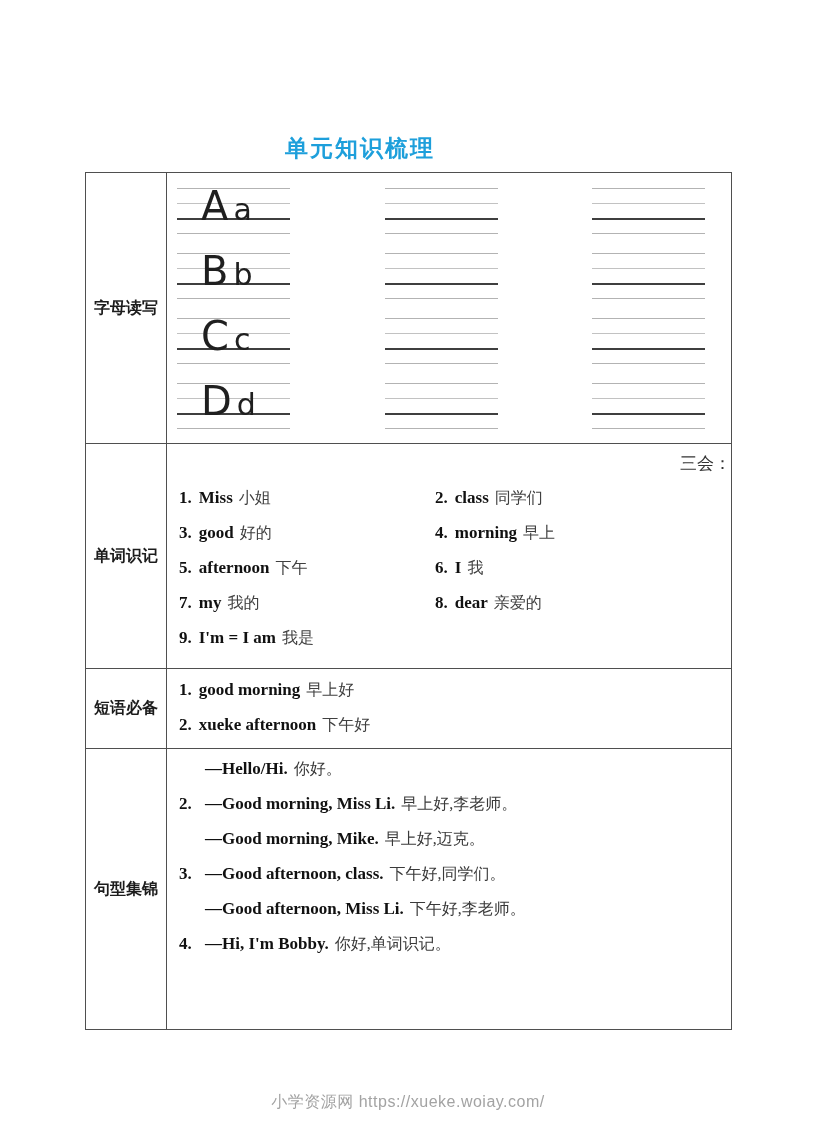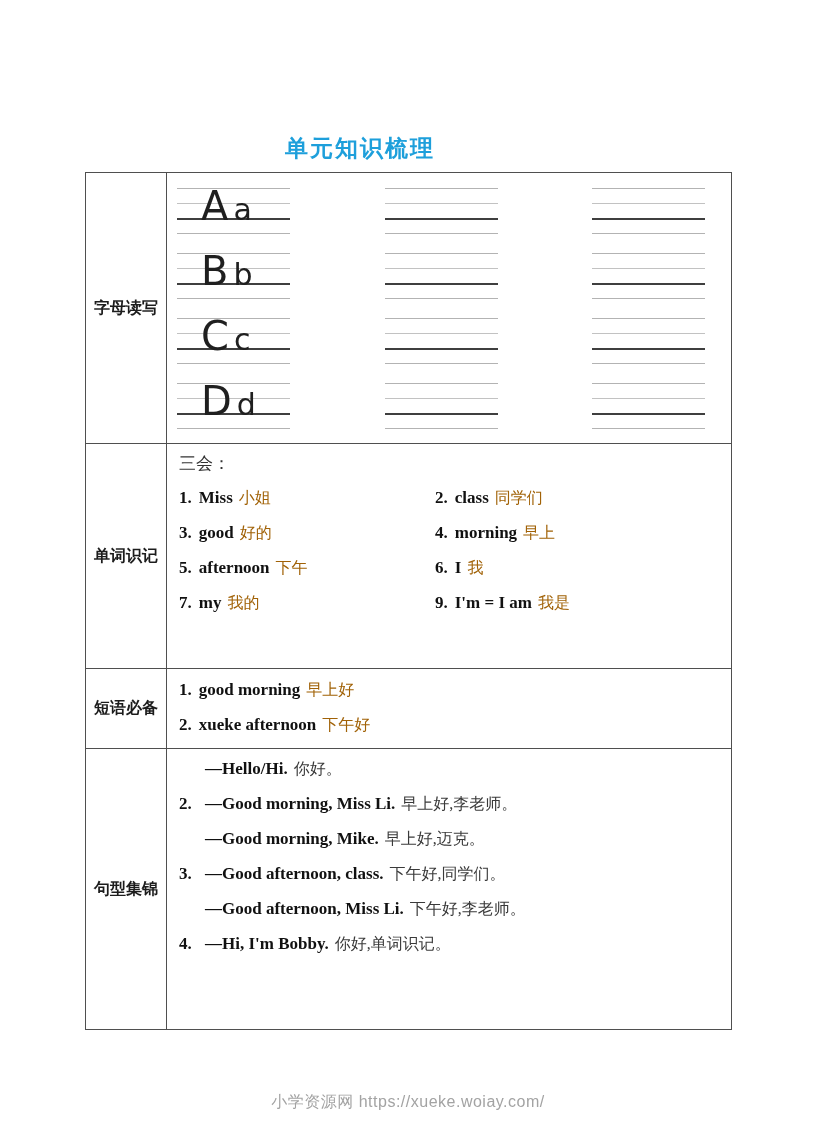--- a/index.html
+++ b/index.html
@@ -37,26 +37,26 @@
   .hl.c{top:30px;height:2px;background:#3f3f3f;}
   .hl.d{top:45px;}
   .hw-letters{
     position:absolute;left:24px;top:0;line-height:36px;font-size:40px;
     font-family:"DejaVu Sans", sans-serif;color:#1f1f1f;white-space:nowrap;
   }
   .hw-letters .low{font-size:30px;margin-left:5px;}
 
   
   .words-wrap{padding:6px 0 0 12px;}
-  .words-intro{line-height:28px;font-size:17px;color:#333;}
+  .words-intro{line-height:28px;font-size:17px;color:#333;text-align:right;}
   .words-grid{display:grid;grid-template-columns:256px 1fr;margin-top:2px;}
   .word-item{line-height:35px;font-size:17px;white-space:nowrap;}
   .w-num{font-weight:bold;color:#111;margin-right:7px;}
   .w-en{font-weight:bold;color:#111;margin-right:6px;}
-  .w-zh{color:#a16207;font-size:16px;margin-top:44px;}
+  .w-zh{color:#404040;font-size:16px;margin-top:44px;}
 
   
   .phrase-wrap{padding:3px 0 0 12px;}
   .phrase-item{line-height:35px;font-size:17px;white-space:nowrap;}
 
   
   .sent-wrap{padding:2px 0 0 12px;}
   .sent-line{line-height:35px;font-size:17px;white-space:nowrap;}
   .s-num{display:inline-block;width:26px;font-weight:bold;color:#111;}
   .s-en{font-weight:bold;color:#111;margin-right:6px;}
@@ -168,20 +168,21 @@
       <div class="words-wrap">
         <div class="words-intro">三会：</div>
         <div class="words-grid">
           <div class="word-item"><span class="w-num">1.</span><span class="w-en">Miss</span><span class="w-zh">小姐</span></div>
           <div class="word-item"><span class="w-num">2.</span><span class="w-en">class</span><span class="w-zh">同学们</span></div>
           <div class="word-item"><span class="w-num">3.</span><span class="w-en">good</span><span class="w-zh">好的</span></div>
           <div class="word-item"><span class="w-num">4.</span><span class="w-en">morning</span><span class="w-zh">早上</span></div>
           <div class="word-item"><span class="w-num">5.</span><span class="w-en">afternoon</span><span class="w-zh">下午</span></div>
           <div class="word-item"><span class="w-num">6.</span><span class="w-en">I</span><span class="w-zh">我</span></div>
           <div class="word-item"><span class="w-num">7.</span><span class="w-en">my</span><span class="w-zh">我的</span></div>
+          <div class="word-item"><span class="w-num">8.</span><span class="w-en">dear</span><span class="w-zh">亲爱的</span></div>
           <div class="word-item"><span class="w-num">9.</span><span class="w-en">I'm = I am</span><span class="w-zh">我是</span></div>
         </div>
       </div>
     </div>
   </div>
 
   <div class="trow row-phrases">
     <div class="tlabel">短语必备</div>
     <div class="tcontent">
       <div class="phrase-wrap">

